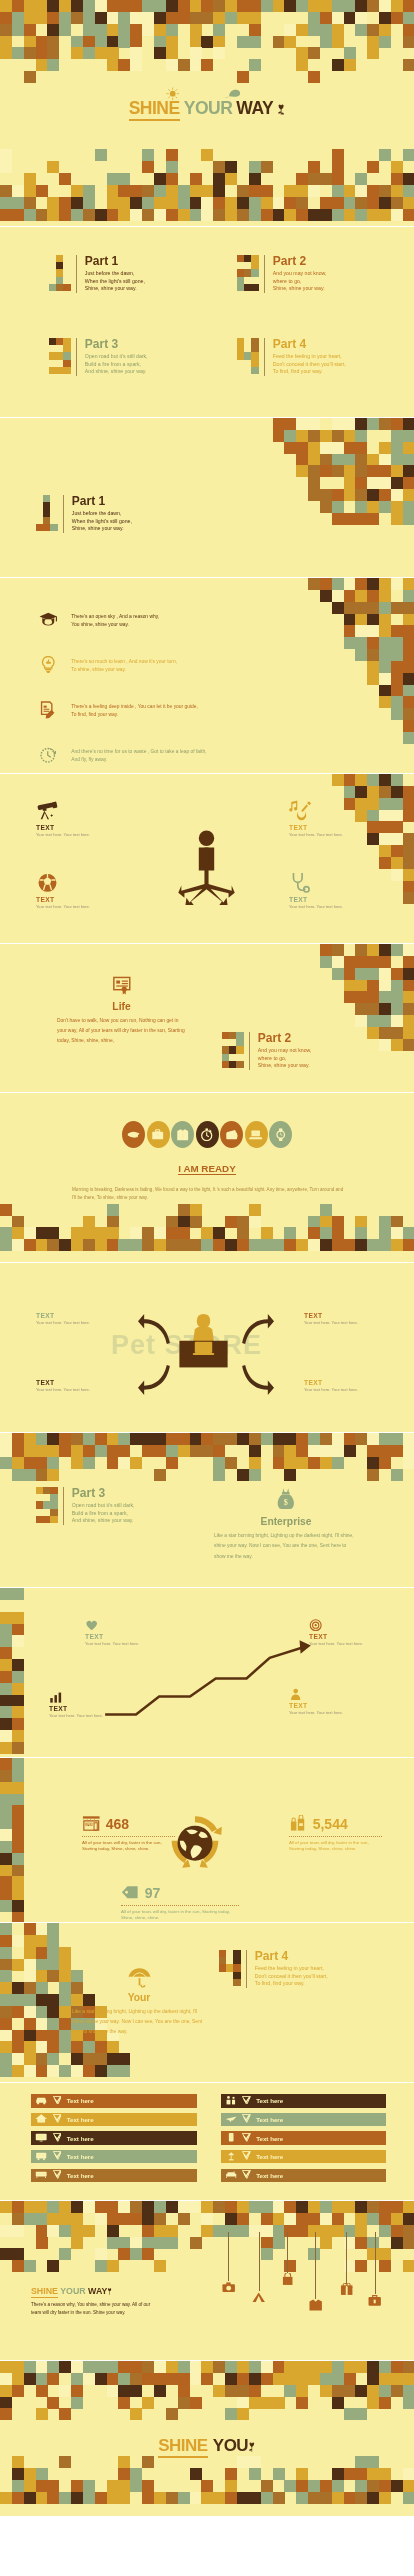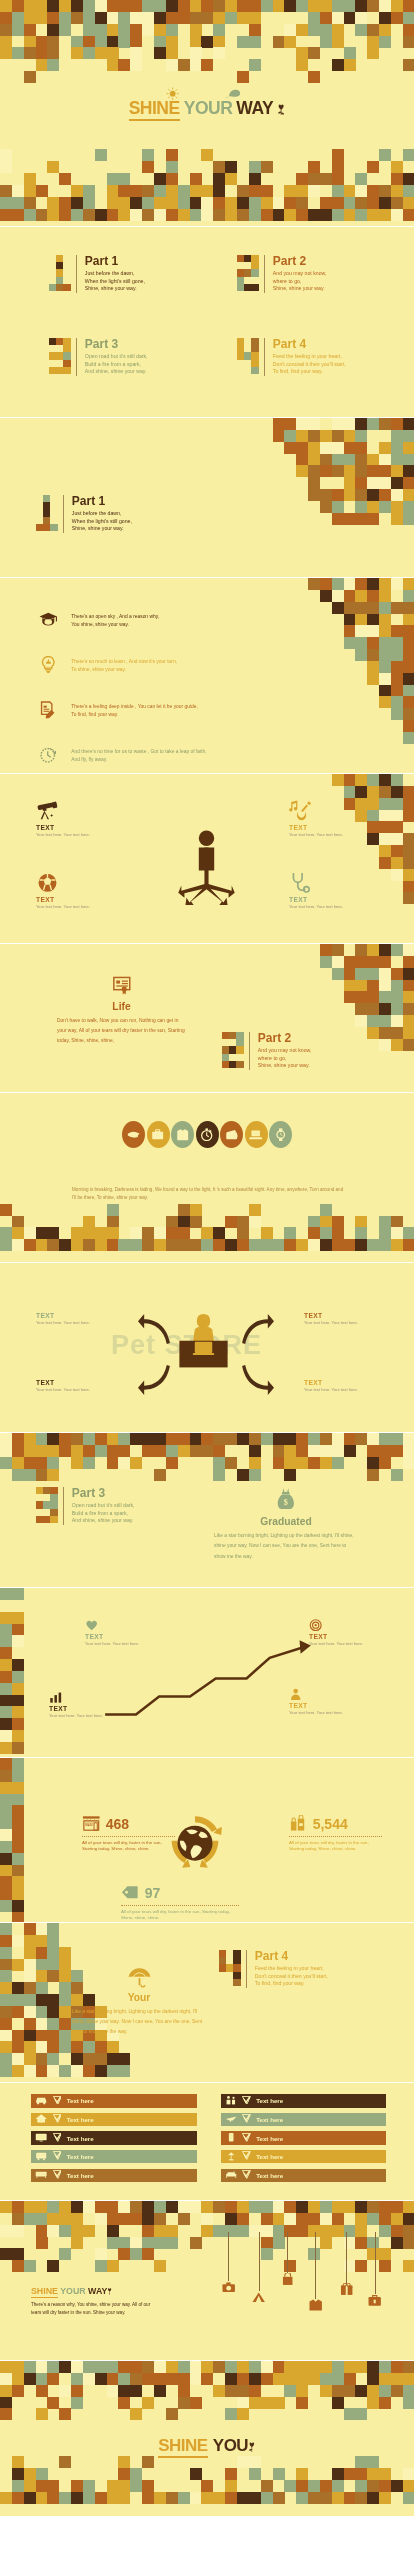--- a/index.html
+++ b/index.html
@@ -1005,20 +1005,23 @@
           <div class="cir" style="background: rgb(150, 171, 126);">
             <svg width="13.4" height="13.4" viewBox="0 0 32 32">
               <rect x="12" y="1" width="8" height="8" fill="#fbf3b4"></rect>
               <rect x="12" y="23" width="8" height="8" fill="#fbf3b4"></rect>
               <circle cx="16" cy="16" r="9" fill="none" stroke="#fbf3b4" stroke-width="3"></circle>
               <path d="M16 11 v5 l4 2" stroke="#fbf3b4" stroke-width="2" fill="none"></path>
             </svg>
           </div>
         </div>
   </div>
+  <div style="position:absolute;left:0;right:0;top:70px;text-align:center">
+    <div class="ready-h">I AM READY</div>
+  </div>
   <div style="position:absolute;left:72px;width:273px;top:93px;text-align:left" class="ready-p">Morning is breaking, Darkness is fading, We found a way to the light, It  's such a beautiful sight. Any time, anywhere, Turn around and I'll be there, To shine, shine your way.</div>
   <div class="mosaic" id="m-ready">
         <div class="px" style="left: 0px; top: 111px; width: 12px; height: 12px; background: rgb(180, 100, 31);"></div>
         <div class="px" style="left: 107px; top: 111px; width: 12px; height: 12px; background: rgb(150, 171, 126);"></div>
         <div class="px" style="left: 178px; top: 111px; width: 12px; height: 12px; background: rgb(169, 112, 42);"></div>
         <div class="px" style="left: 190px; top: 111px; width: 12px; height: 12px; background: rgb(217, 166, 46);"></div>
         <div class="px" style="left: 249px; top: 111px; width: 12px; height: 12px; background: rgb(217, 166, 46);"></div>
         <div class="px" style="left: 320px; top: 111px; width: 12px; height: 12px; background: rgb(150, 171, 126);"></div>
         <div class="px" style="left: 12px; top: 123px; width: 12px; height: 12px; background: rgb(169, 112, 42);"></div>
         <div class="px" style="left: 83px; top: 123px; width: 12px; height: 12px; background: rgb(217, 166, 46);"></div>
@@ -1276,21 +1279,21 @@
   </div>
   <div style="position:absolute;left:214px;top:54px;width:144px;text-align:center">
     <span>
       <svg width="21.6" height="24" viewBox="0 0 34 38" fill="#96ab7e">
             <path d="M13 2 l2 6 h4 l2-6 1 7 h-10z"></path>
             <rect x="11" y="8" width="12" height="3.5" rx="1"></rect>
             <path d="M11 12 C2 19 2 34 10 35 h14 c8-1 8-16-1-23z"></path>
             <text x="17" y="29" font-size="13" font-weight="bold" fill="#f9efa2" text-anchor="middle" font-family="Liberation Serif, serif">$</text>
           </svg>
     </span>
-    <div class="sec-h c-green" style="margin-top:3.1px">Graduated</div>
+    <div class="sec-h c-green" style="margin-top:3.1px">Enterprise</div>
     <div class="sec-p c-green" style="margin-top:4.1px;text-align:left">Like a star burning bright, Lighting up the darkest night, I'll shine, shine your way. Now I can see, You are the one, Sent here to show me the way.</div>
   </div>
 </div>
 
 <div class="slide" style="height:170px">
   <div class="mosaic" id="m-gro">
         <div class="px" style="left: 0px; top: 0px; width: 12px; height: 12px; background: rgb(150, 171, 126);"></div>
         <div class="px" style="left: 12px; top: 0px; width: 12px; height: 12px; background: rgb(150, 171, 126);"></div>
         <div class="px" style="left: 0px; top: 24px; width: 12px; height: 12px; background: rgb(217, 166, 46);"></div>
         <div class="px" style="left: 12px; top: 24px; width: 12px; height: 12px; background: rgb(217, 166, 46);"></div>

